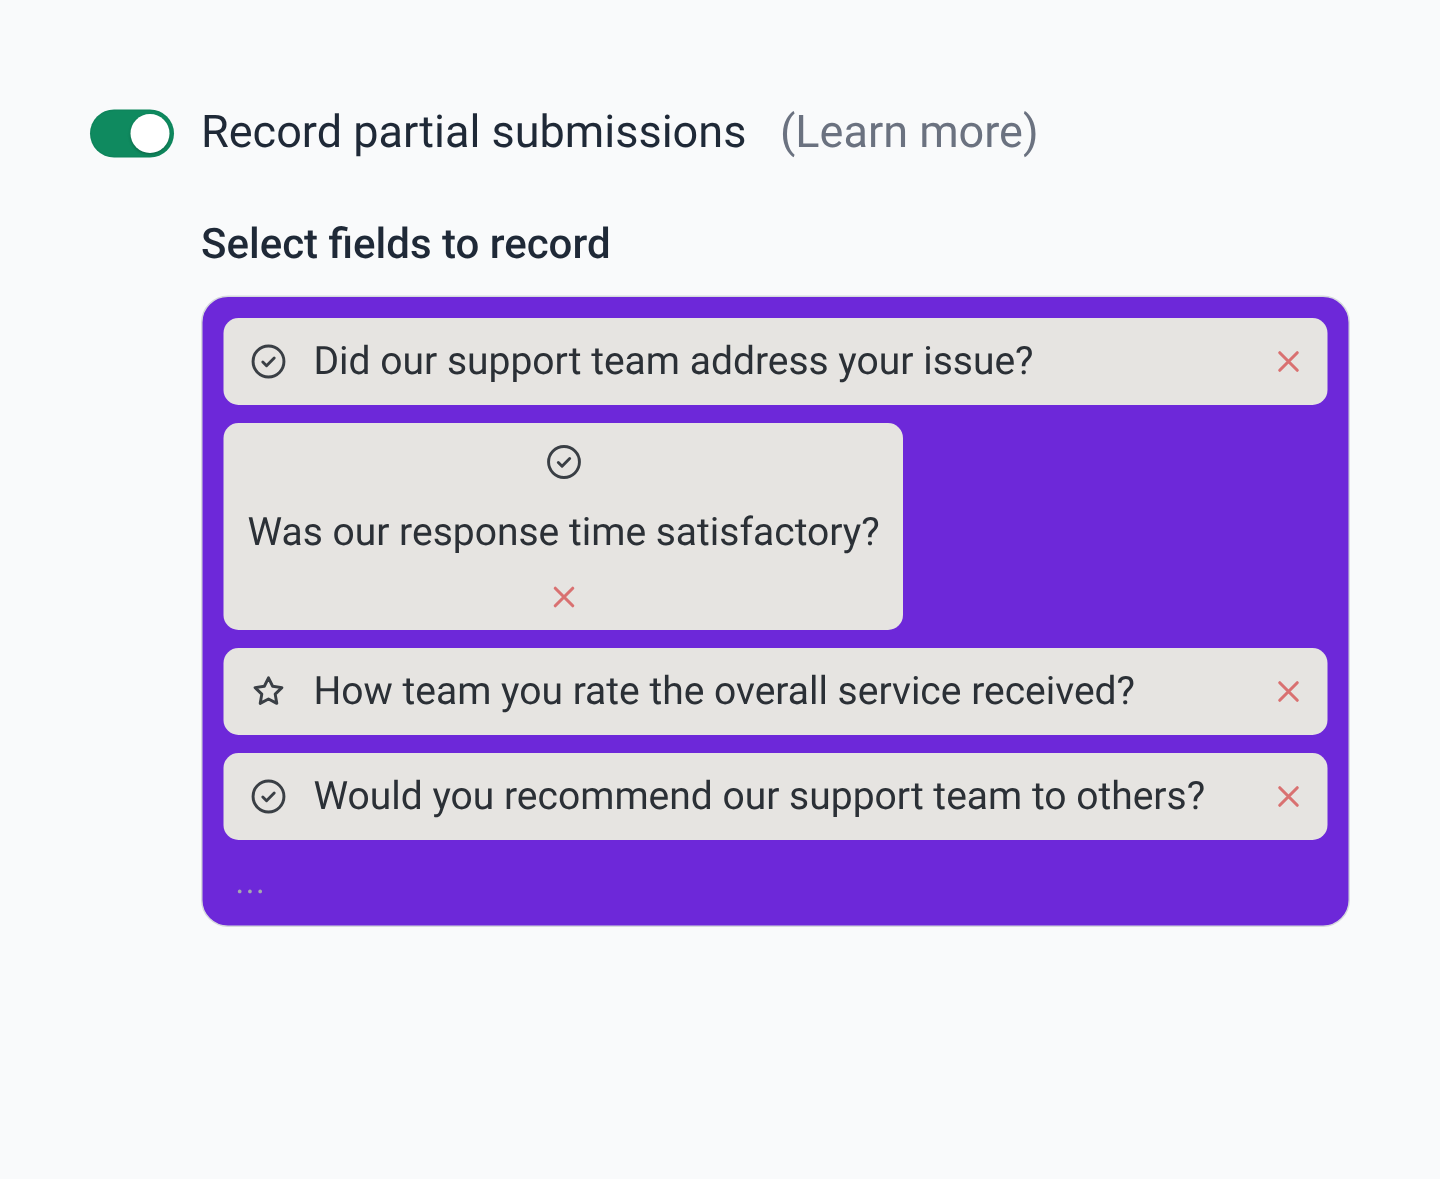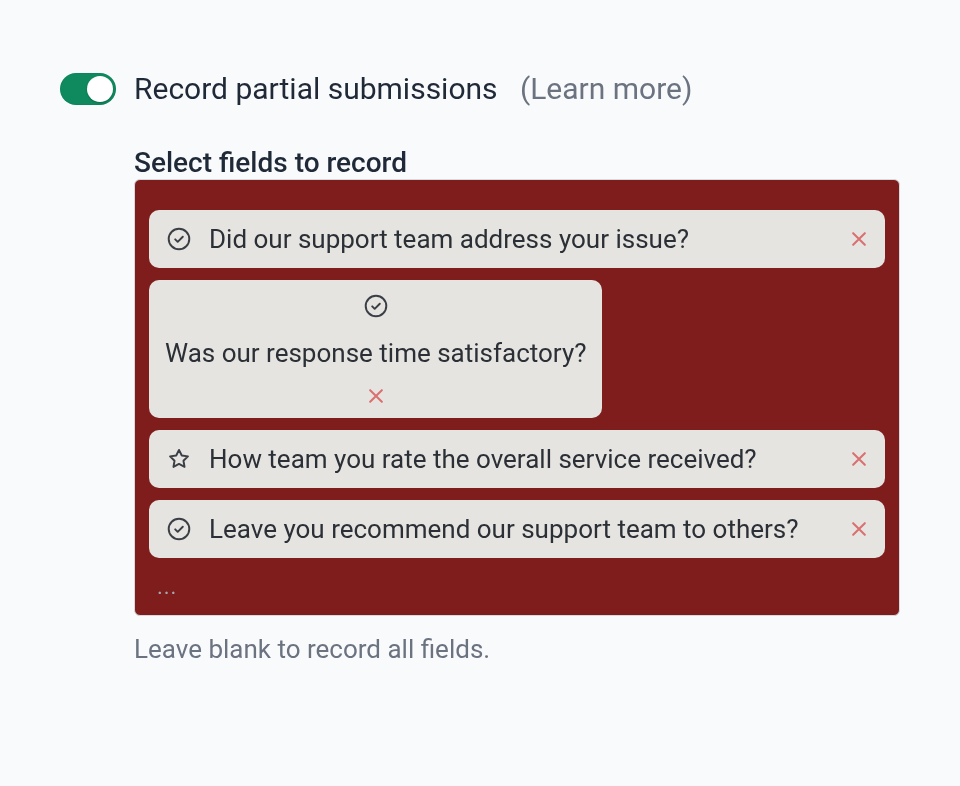--- a/index.html
+++ b/index.html
@@ -49,26 +49,27 @@
       line-height: 38px;
       color: #1f2937;
     }
     .setting-title-row .learn-more {
       color: #6b7280;
     }
     .section-subtitle {
       font-size: 28px;
       font-weight: 500;
       margin-top: 38px;
+      margin-bottom: 18px;
     }
     .field-box {
       border: 1.5px solid #d6d9dd;
-      border-radius: 6px;
-      padding: 30px 14px 8px 14px;
-      background: #7f1d1d;
+      border-radius: 18px;
+      padding: 14px 14px 8px 14px;
+      background: #6d28d9;
     }
     .field-chip {
       display: flex;
       align-items: center;
       background: #e6e4e1;
       border-radius: 10px;
       padding: 12px 16px;
       margin-bottom: 12px;
       gap: 16px;
     }
@@ -182,26 +183,25 @@
         </span>
       </div>
 
       <div class="field-chip">
         <span class="chip-icon">
           <svg viewBox="0 0 24 24" fill="none" stroke="currentColor" stroke-width="1.8" stroke-linecap="round" stroke-linejoin="round">
               <circle cx="12" cy="12" r="9.5"></circle>
               <path d="M8.5 12.3l2.3 2.3 4.7-4.7"></path>
             </svg>
         </span>
-        <span class="chip-text">Leave you recommend our support team to others?</span>
+        <span class="chip-text">Would you recommend our support team to others?</span>
         <span class="chip-remove">
           <svg viewBox="0 0 24 24" fill="none" stroke="currentColor" stroke-linecap="round">
               <path d="M5 5l14 14M19 5L5 19"></path>
             </svg>
         </span>
       </div>
 
       <div class="ellipsis">...</div>
     </div>
 
-    <div class="help-text">Leave blank to record all fields.</div>
   </div>
 </div>
 
 </body></html>

